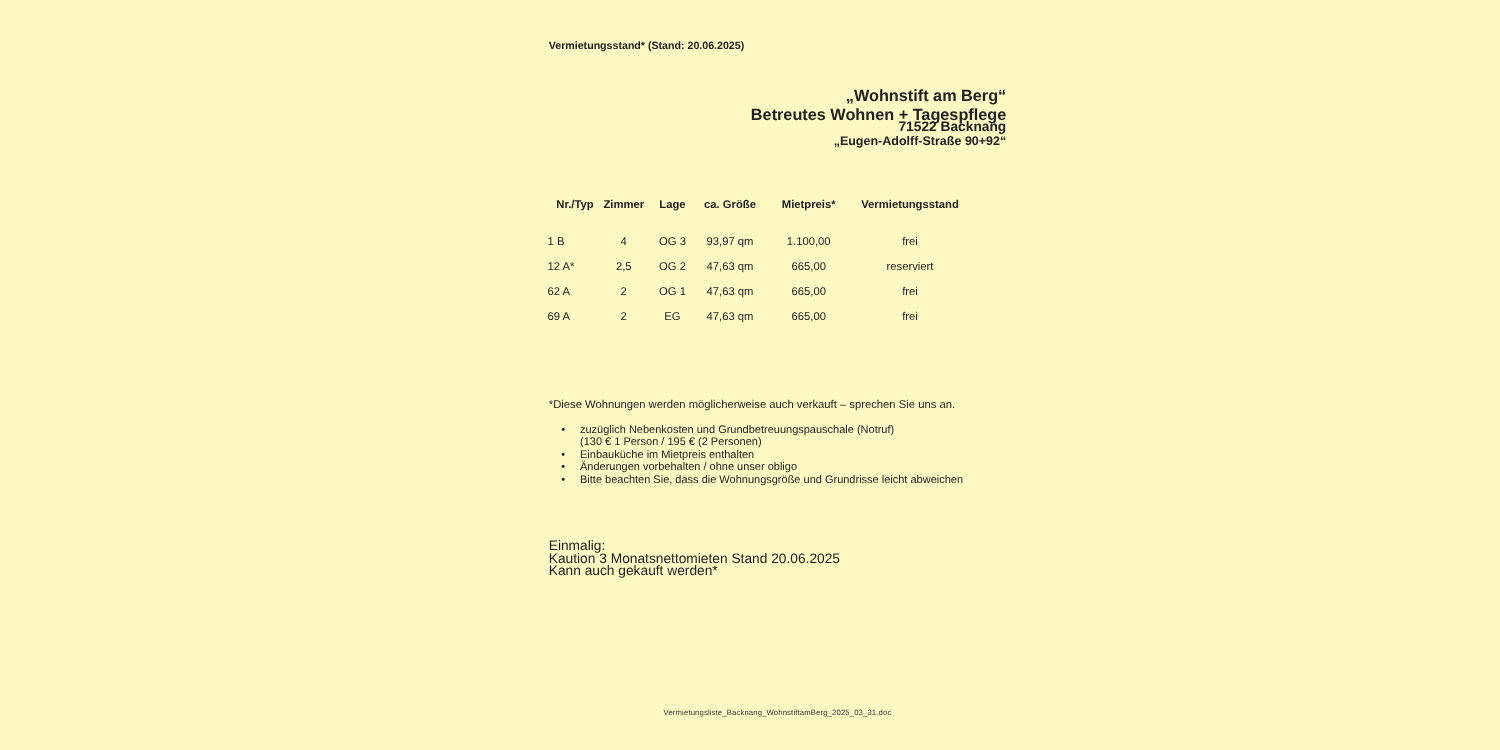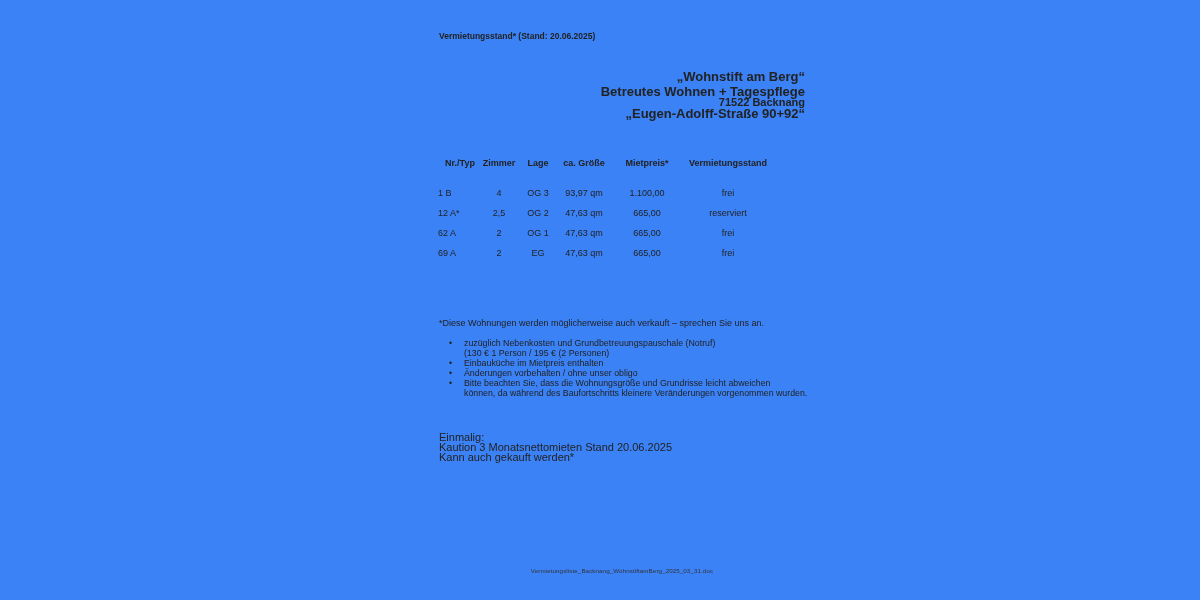--- a/index.html
+++ b/index.html
@@ -7,40 +7,40 @@
   body {
     font-family: "Liberation Sans", sans-serif;
     color: #222222;
     position: relative;
     overflow: hidden;
   }
   .page {
     position: absolute;
     left: 0; top: 0;
     width: 1200px; height: 600px;
-    background: #3b82f6;
+    background: #fef9c3;
   }
   .doc-title {
     position: absolute;
     left: 439px; top: 31px;
     font-size: 8.5px;
     font-weight: bold;
     white-space: nowrap;
   }
   .heading {
     position: absolute;
     left: 439px; top: 70px;
     width: 366px;
     text-align: right;
     font-weight: bold;
   }
   .heading .h-line1 { font-size: 13px;   line-height: 14px; }
   .heading .h-line2 { font-size: 13px;   line-height: 11px; margin-top: 2px; }
   .heading .h-line3 { font-size: 11px;   line-height: 11px; }
-  .heading .h-line4 { font-size: 13px; line-height: 12px; }
+  .heading .h-line4 { font-size: 10px; line-height: 12px; }
 
   table.vacancy {
     position: absolute;
     left: 438px; top: 155px;
     border-collapse: collapse;
     table-layout: fixed;
     font-size: 9px;
   }
   table.vacancy th {
     font-weight: bold;
@@ -185,21 +185,20 @@
         <div>(130 € 1 Person / 195 € (2 Personen)</div>
       </li>
       <li>
         <div>Einbauküche im Mietpreis enthalten</div>
       </li>
       <li>
         <div>Änderungen vorbehalten / ohne unser obligo</div>
       </li>
       <li>
         <div>Bitte beachten Sie, dass die Wohnungsgröße und Grundrisse leicht abweichen</div>
-        <div>können, da während des Baufortschritts kleinere Veränderungen vorgenommen wurden.</div>
       </li>
     </ul>
 
   <div class="one-time">
       <div>Einmalig:</div>
       <div>Kaution 3 Monatsnettomieten Stand 20.06.2025</div>
       <div>Kann auch gekauft werden*</div>
     </div>
 
   <div class="doc-footer">Vermietungsliste_Backnang_WohnstiftamBerg_2025_03_31.doc</div>

